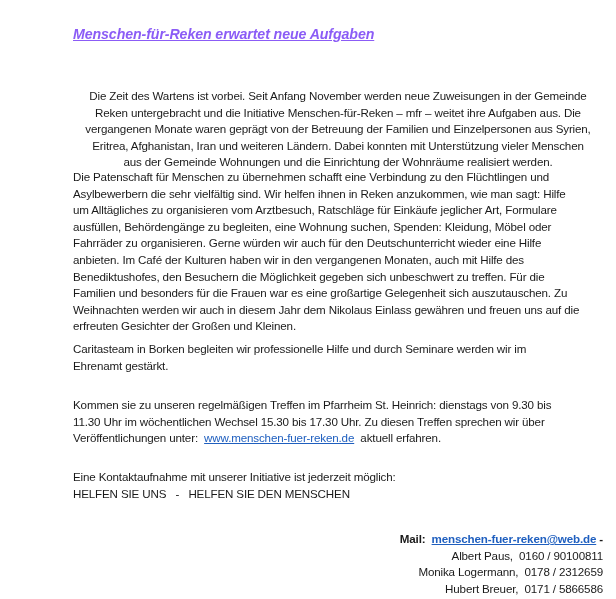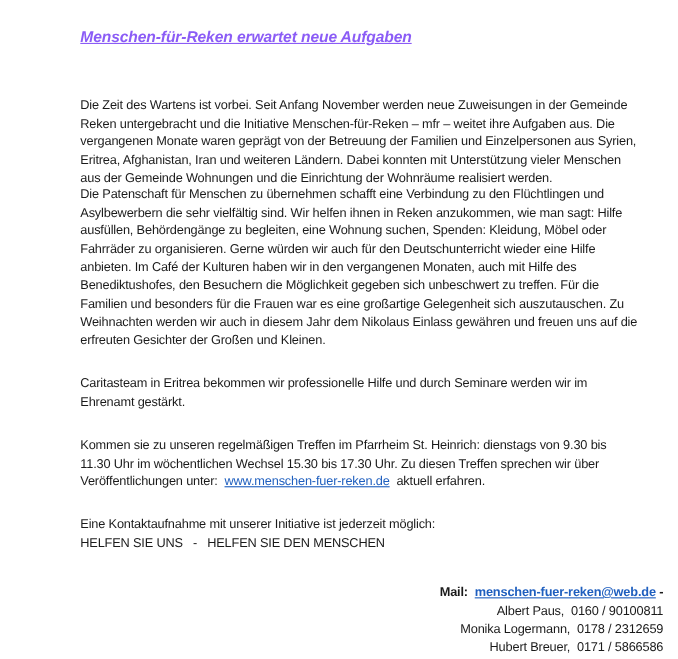--- a/index.html
+++ b/index.html
@@ -24,42 +24,43 @@
   .mail-label { font-weight: bold; }
   .mail-link { font-weight: bold; color: #1f5fbf; text-decoration: underline; }
   .dash-bold { font-weight: bold; }
 </style>
 </head>
 <body>
 
 <div class="page">
   <div class="title">Menschen-für-Reken erwartet neue Aufgaben</div>
 
-  <p class="para" style="top:88px;">
+  <p class="para" style="top:88px;text-align:center;">
     <span class="line">Die Zeit des Wartens ist vorbei. Seit Anfang November werden neue Zuweisungen in der Gemeinde</span>
     <span class="line">Reken untergebracht und die Initiative Menschen-für-Reken – mfr – weitet ihre Aufgaben aus. Die</span>
     <span class="line">vergangenen Monate waren geprägt von der Betreuung der Familien und Einzelpersonen aus Syrien,</span>
     <span class="line">Eritrea, Afghanistan, Iran und weiteren Ländern. Dabei konnten mit Unterstützung vieler Menschen</span>
     <span class="line">aus der Gemeinde Wohnungen und die Einrichtung der Wohnräume realisiert werden.</span>
   </p>
 
   <p class="para" style="top:169px;">
     <span class="line">Die Patenschaft für Menschen zu übernehmen schafft eine Verbindung zu den Flüchtlingen und</span>
     <span class="line">Asylbewerbern die sehr vielfältig sind. Wir helfen ihnen in Reken anzukommen, wie man sagt: Hilfe</span>
+    <span class="line">um Alltägliches zu organisieren vom Arztbesuch, Ratschläge für Einkäufe jeglicher Art, Formulare</span>
     <span class="line">ausfüllen, Behördengänge zu begleiten, eine Wohnung suchen, Spenden: Kleidung, Möbel oder</span>
     <span class="line">Fahrräder zu organisieren. Gerne würden wir auch für den Deutschunterricht wieder eine Hilfe</span>
     <span class="line">anbieten. Im Café der Kulturen haben wir in den vergangenen Monaten, auch mit Hilfe des</span>
     <span class="line">Benediktushofes, den Besuchern die Möglichkeit gegeben sich unbeschwert zu treffen. Für die</span>
     <span class="line">Familien und besonders für die Frauen war es eine großartige Gelegenheit sich auszutauschen. Zu</span>
     <span class="line">Weihnachten werden wir auch in diesem Jahr dem Nikolaus Einlass gewähren und freuen uns auf die</span>
     <span class="line">erfreuten Gesichter der Großen und Kleinen.</span>
   </p>
 
   <p class="para" style="top:341px;">
-    <span class="line">Caritasteam in Eritrea bekommen wir professionelle Hilfe und durch Seminare werden wir im</span>
+    <span class="line">Caritasteam in Borken begleiten wir professionelle Hilfe und durch Seminare werden wir im</span>
     <span class="line">Ehrenamt gestärkt.</span>
   </p>
 
   <p class="para" style="top:397px;">
     <span class="line">Kommen sie zu unseren regelmäßigen Treffen im Pfarrheim St. Heinrich:  dienstags von 9.30 bis</span>
     <span class="line">11.30 Uhr im wöchentlichen Wechsel 15.30 bis 17.30 Uhr. Zu diesen Treffen sprechen wir über</span>
     <span class="line"><span style="white-space:pre;">Veröffentlichungen unter:  </span><a class="link" href="#">www.menschen-fuer-reken.de</a><span style="white-space:pre;">  aktuell erfahren.</span></span>
   </p>
 
   <p class="para" style="top:469px;">

